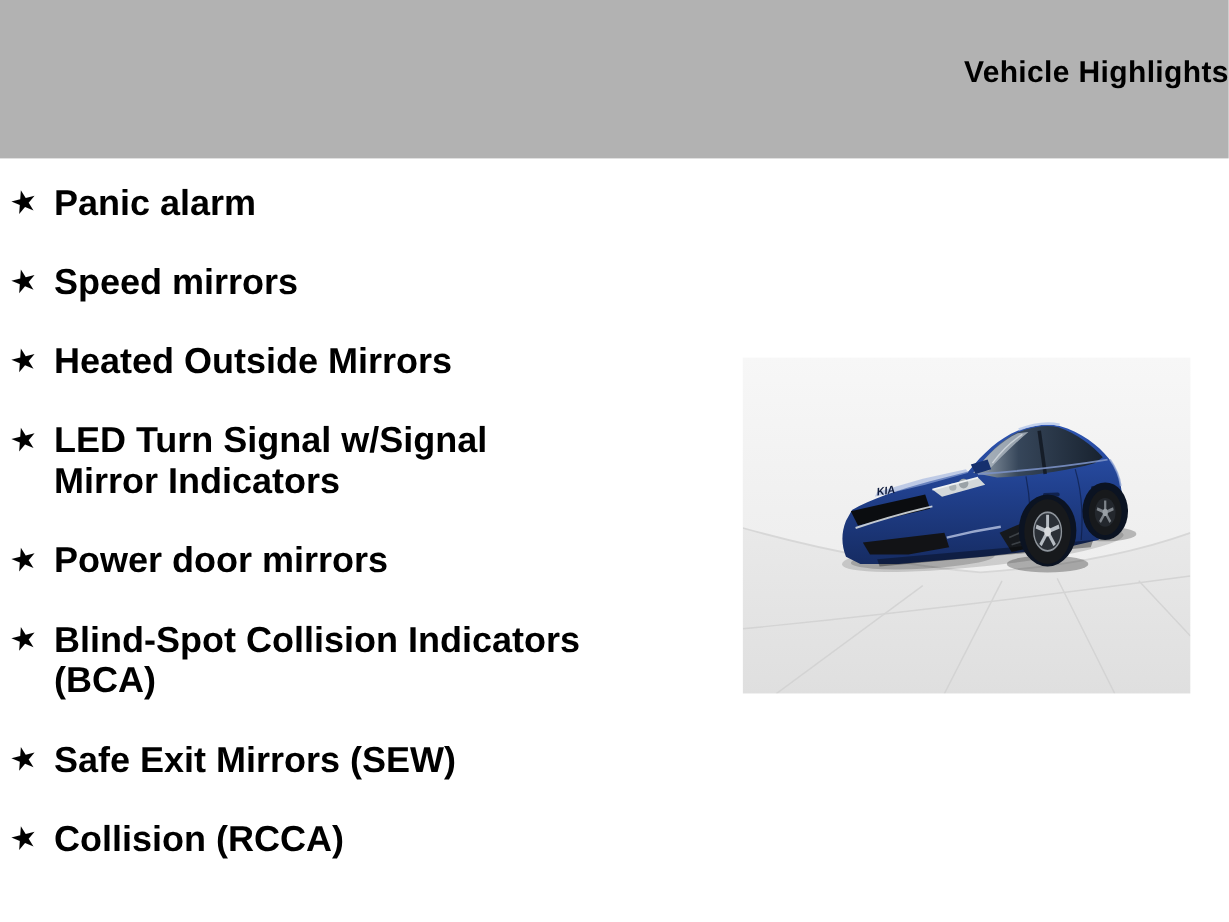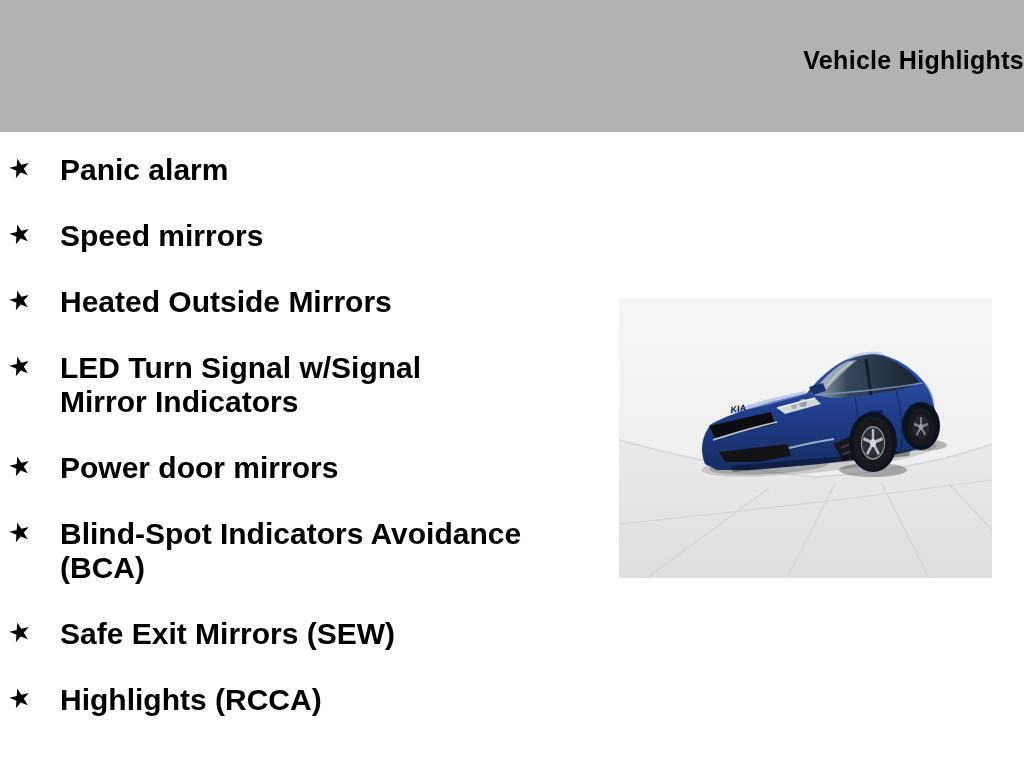--- a/index.html
+++ b/index.html
@@ -23,21 +23,21 @@
   }
   .hl-item{
     position:relative;margin:0 0 32px 0;
     font-size:30px;font-weight:bold;line-height:34px;
   }
   .star{
     position:absolute;left:8px;top:0;
     font-size:26px;line-height:30px;font-weight:normal;
     transform:rotate(-14deg);
   }
-  .item-text{display:block;padding-left:60px;}
+  .item-text{display:block;padding-left:45px;}
   .item-line{display:block;}
   
   .photo{
     position:absolute;left:619px;top:298px;width:373px;height:280px;
     background:linear-gradient(180deg,#f7f7f7 0%,#f0f0f0 45%,#eaeaea 100%);
     overflow:hidden;
   }
   .photo svg{display:block;width:373px;height:280px;}
 </style>
 </head>
@@ -80,36 +80,36 @@
   <li class="hl-item">
     <span class="star">★</span>
     <span class="item-text">
         <span class="item-line">Power door mirrors</span>
       </span>
   </li>
 
   <li class="hl-item">
     <span class="star">★</span>
     <span class="item-text">
-        <span class="item-line">Blind-Spot Indicators Avoidance</span>
+        <span class="item-line">Blind-Spot Collision Indicators</span>
         <span class="item-line">(BCA)</span>
       </span>
   </li>
 
   <li class="hl-item">
     <span class="star">★</span>
     <span class="item-text">
         <span class="item-line">Safe Exit Mirrors (SEW)</span>
       </span>
   </li>
 
   <li class="hl-item">
     <span class="star">★</span>
     <span class="item-text">
-        <span class="item-line">Highlights (RCCA)</span>
+        <span class="item-line">Collision (RCCA)</span>
       </span>
   </li>
 </ul>
 
 <div class="photo" role="img" aria-label="Blue sedan, front three-quarter view, in light studio with tiled floor">
   <svg viewBox="0 0 373 280" xmlns="http://www.w3.org/2000/svg">
     <defs>
       <linearGradient id="floorGrad" x1="0" y1="0" x2="0" y2="1">
         <stop offset="0" stop-color="#e9e9e9"></stop>
         <stop offset="1" stop-color="#dfdfdf"></stop>

